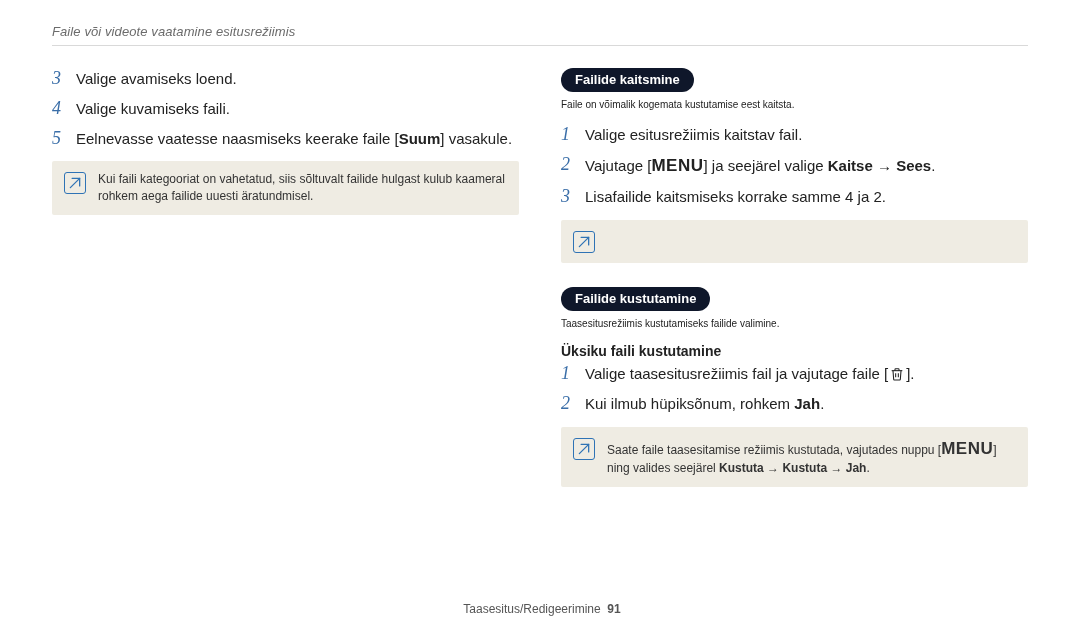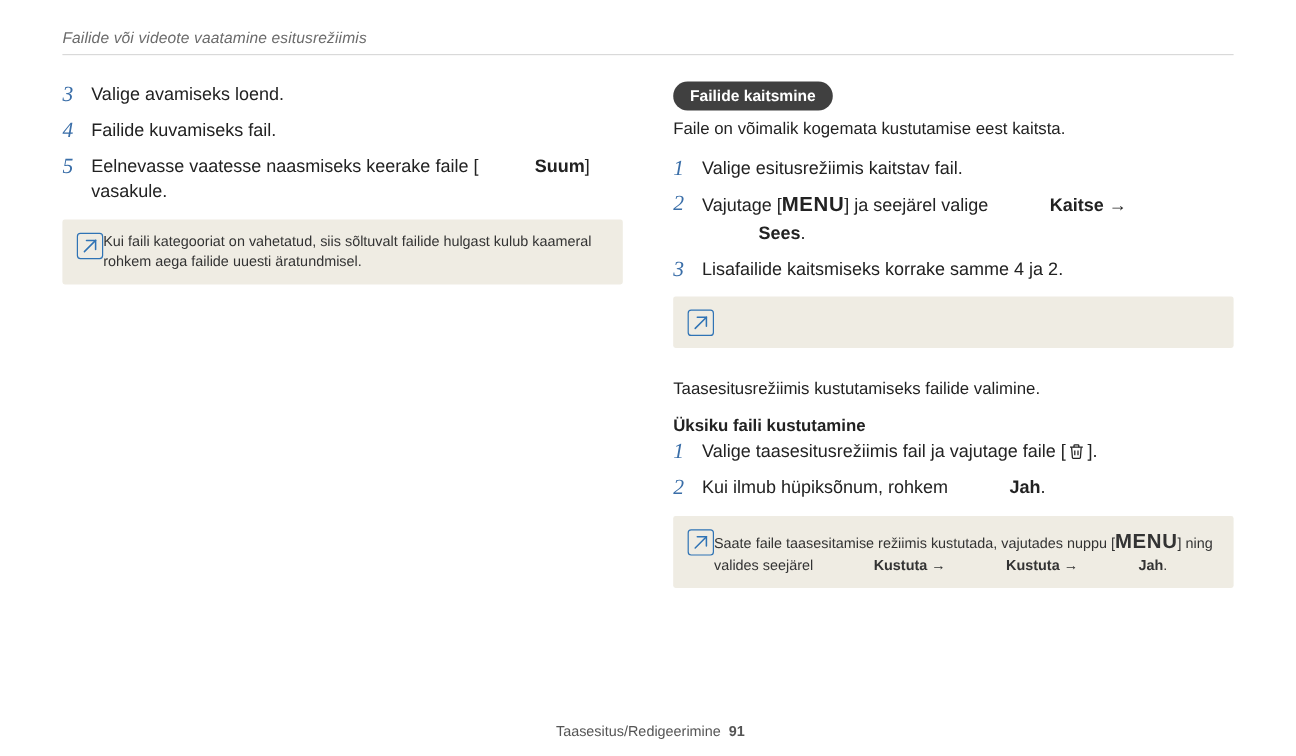--- a/index.html
+++ b/index.html
@@ -37,26 +37,26 @@
   .step .num {
     font-family: Georgia, "Times New Roman", serif;
     font-style: italic;
     font-size: 18px;
     color: #3a6ea8;
     min-width: 14px;
     line-height: 1.25;
     margin-top: -1px;
   }
   .step .body { flex: 1; }
-  strong { font-weight: 600; padding-left: 47px; }
+  strong { font-weight: 600; }
   .arrow { font-family: inherit; }
   .note {
     display: flex;
     align-items: flex-start;
-    gap: 0;
+    gap: 12px;
     background: #efece3;
     border-radius: 2px;
     padding: 10px 14px 10px 12px;
     margin: 12px 0 18px 0;
     font-size: 12px;
     line-height: 1.4;
     color: #333;
   }
   .note-icon {
     width: 22px; height: 22px;
@@ -64,30 +64,30 @@
     border-radius: 3px;
     display: flex;
     align-items: center;
     justify-content: center;
     flex-shrink: 0;
     margin-top: 1px;
   }
   .note-icon svg { width: 14px; height: 14px; }
   .pill {
     display: inline-block;
-    background: #404040;
+    background: #0f172a;
     color: #fff;
     font-size: 13px;
     font-weight: 600;
     padding: 4px 14px 5px 14px;
     border-radius: 14px;
     margin-bottom: 6px;
   }
   .para {
-    font-size: 14px;
+    font-size: 10px;
     line-height: 1.4;
     margin-bottom: 12px;
   }
   .subhead {
     font-size: 14px;
     font-weight: 700;
     margin: 12px 0 4px 0;
   }
   .inline-icon {
     display: inline-flex;
@@ -111,33 +111,33 @@
     color: #555;
   }
   .footer .pg { font-weight: 600; }
   .spacer-sm { height: 6px; }
 </style>
 </head>
 <body>
 
 <div class="page">
 
-  <div class="running-head">Failide või videote vaatamine esitusrežiimis</div>
+  <div class="running-head">Faile või videote vaatamine esitusrežiimis</div>
   <hr class="hr">
 
   <div class="cols">
 
     <div class="col">
       <div class="step">
         <span class="num">3</span>
         <span class="body">Valige avamiseks loend.</span>
       </div>
       <div class="step">
         <span class="num">4</span>
-        <span class="body">Failide kuvamiseks fail.</span>
+        <span class="body">Valige kuvamiseks faili.</span>
       </div>
       <div class="step">
         <span class="num">5</span>
         <span class="body">
           <span>Eelnevasse vaatesse naasmiseks keerake faile [</span><strong>Suum</strong><span>] vasakule.</span>
         </span>
       </div>
 
       <div class="note">
         <span class="note-icon">
@@ -174,20 +174,21 @@
         <span class="note-icon">
           <svg viewBox="0 0 24 24" fill="none" stroke="#2f73b5" stroke-width="2.2" stroke-linecap="round">
             <path d="M4 20 L20 4"></path>
               <path d="M7 4 h13 v13"></path>
           </svg>
         </span>
       </div>
 
       <div class="spacer-sm"></div>
 
+      <span class="pill">Failide kustutamine</span>
       <div class="para">Taasesitusrežiimis kustutamiseks failide valimine.</div>
 
       <div class="subhead">Üksiku faili kustutamine</div>
 
       <div class="step">
         <span class="num">1</span>
         <span class="body">
           <span>Valige taasesitusrežiimis fail ja vajutage faile [</span><span class="inline-icon">
             <svg viewBox="0 0 24 24" fill="none" stroke="#222" stroke-width="1.6">
               <path d="M4 7h16"></path>

